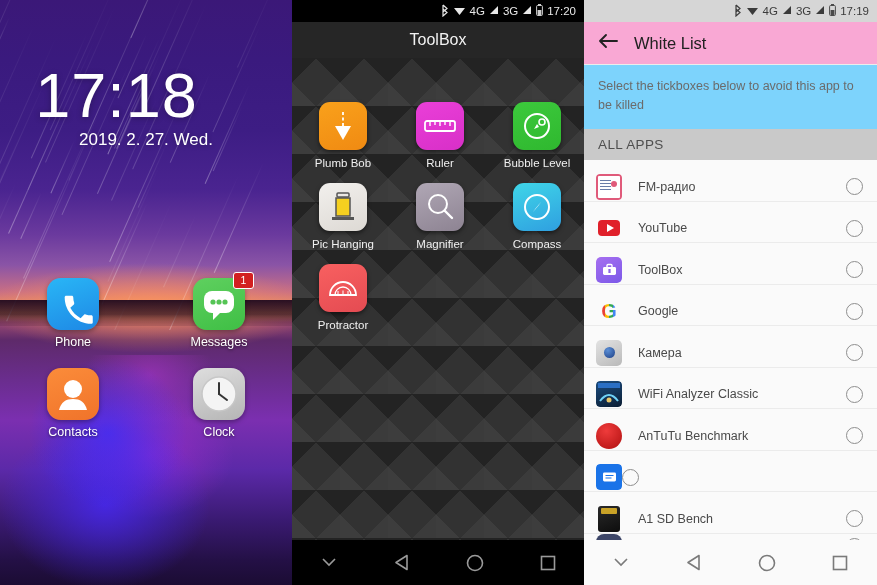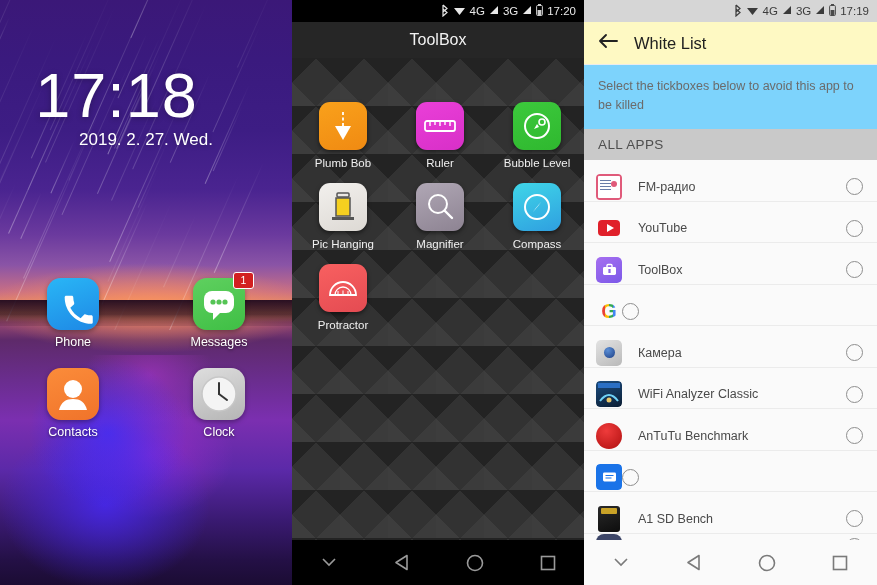--- a/index.html
+++ b/index.html
@@ -73,21 +73,21 @@
   .tb-comp{background:linear-gradient(160deg,#3fd6e8,#2f9fe0);}
   .tb-prot{background:linear-gradient(160deg,#f86060,#e44b52);}
   .navbar{position:absolute;left:0;bottom:0;width:292px;height:45px;background:#000;
     display:flex;align-items:center;}
   .navbar>div{flex:1;display:flex;align-items:center;justify-content:center;}
 
   
   .panel-wl{position:relative;width:293px;height:585px;background:#fafafa;overflow:hidden;}
   .wl-status{height:22px;background:#d6d6d6;display:flex;align-items:center;justify-content:flex-end;
     padding-right:8px;gap:4px;color:#3a3a3a;font-size:11.5px;}
-  .wl-appbar{height:42px;background:#fef9c3;display:flex;align-items:center;padding-left:14px;gap:16px;
+  .wl-appbar{height:42px;background:#f9a8d4;display:flex;align-items:center;padding-left:14px;gap:16px;
     border-bottom:1px solid #ececec;}
   .wl-back{width:20px;height:20px;}
   .wl-title{font-size:16.5px;color:#212121;}
   .wl-desc{padding:12px 14px 14px 14px;font-size:12.5px;color:#6b6b6b;line-height:1.5;background:#7dd3fc;}
   .wl-section{height:32px;background:#c9c9c9;display:flex;align-items:center;padding-left:14px;
     font-size:13.5px;color:#4f4f4f;letter-spacing:.4px;}
   .wl-list{position:absolute;left:0;top:160px;width:293px;height:385px;overflow:hidden;background:#fafafa;}
   .wl-row{height:41.5px;display:flex;align-items:center;padding:13px 14px 0 12px;
     border-bottom:1px solid #ebebeb;box-sizing:border-box;}
   .wl-ico{width:26px;height:26px;border-radius:4px;flex:0 0 26px;position:relative;overflow:hidden;
@@ -444,20 +444,21 @@
               </svg>
             </span>
         </span>
         <span class="wl-name">ToolBox</span>
         <span class="wl-radio"></span>
       </div>
       <div class="wl-row">
         <span class="wl-ico">
             <span class="goog">G</span>
           </span>
+        <span class="wl-name">Google</span>
         <span class="wl-radio"></span>
       </div>
       <div class="wl-row">
         <span class="wl-ico">
             <span class="cam"></span>
           </span>
         <span class="wl-name">Камера</span>
         <span class="wl-radio"></span>
       </div>
       <div class="wl-row">

